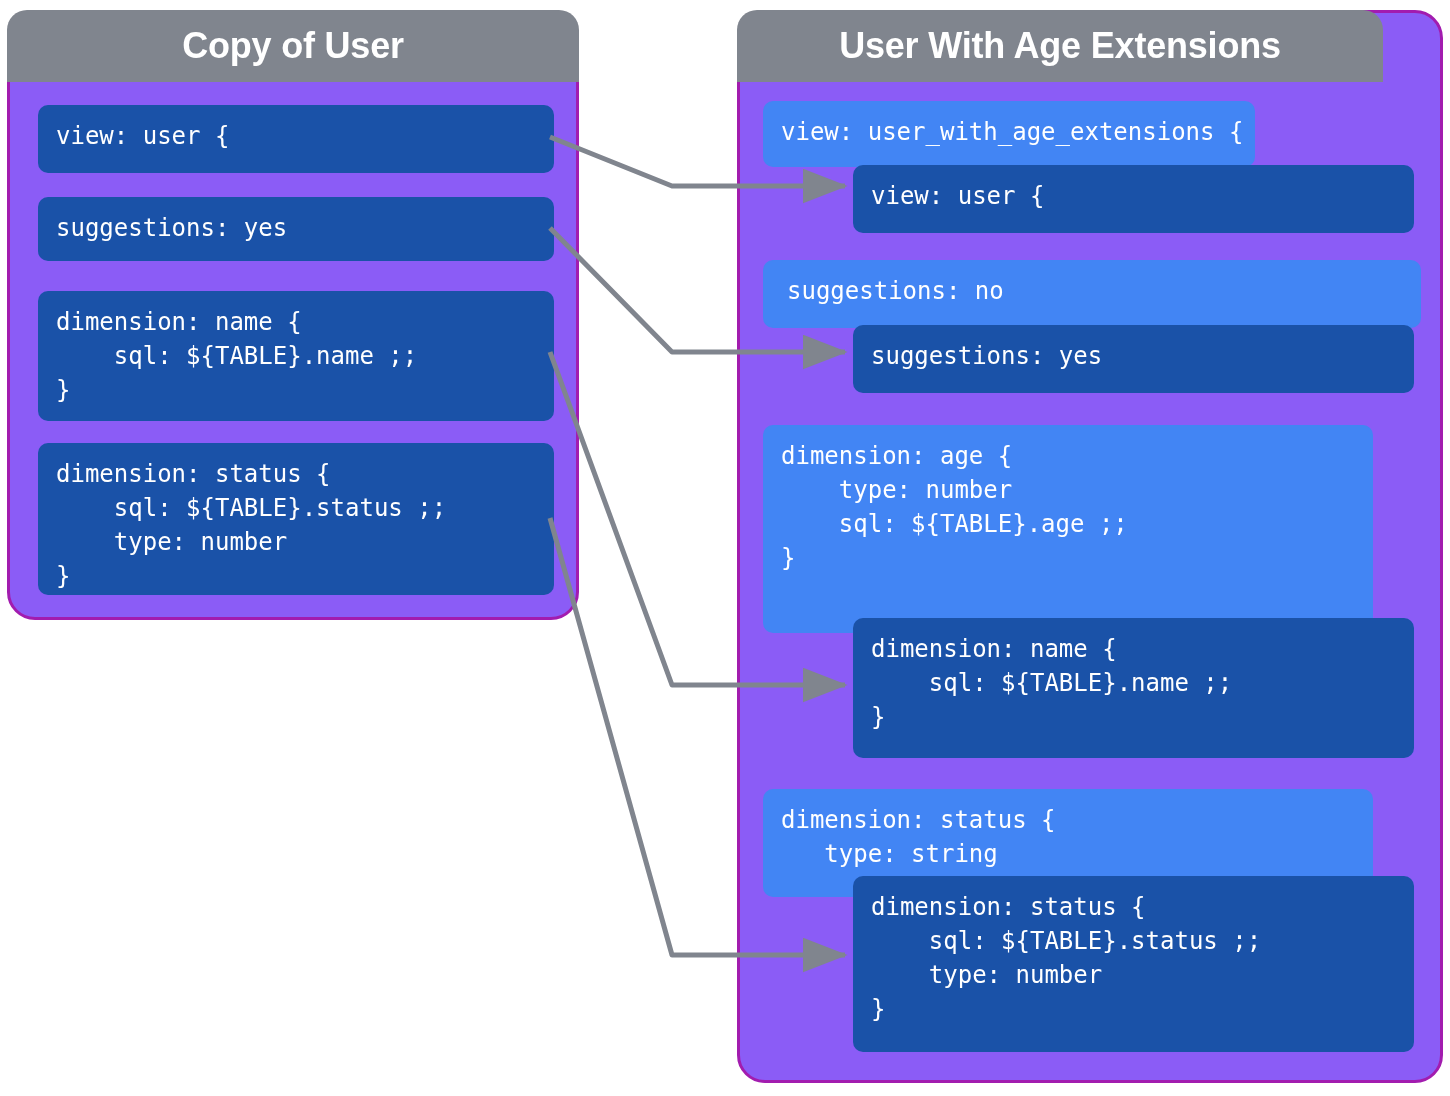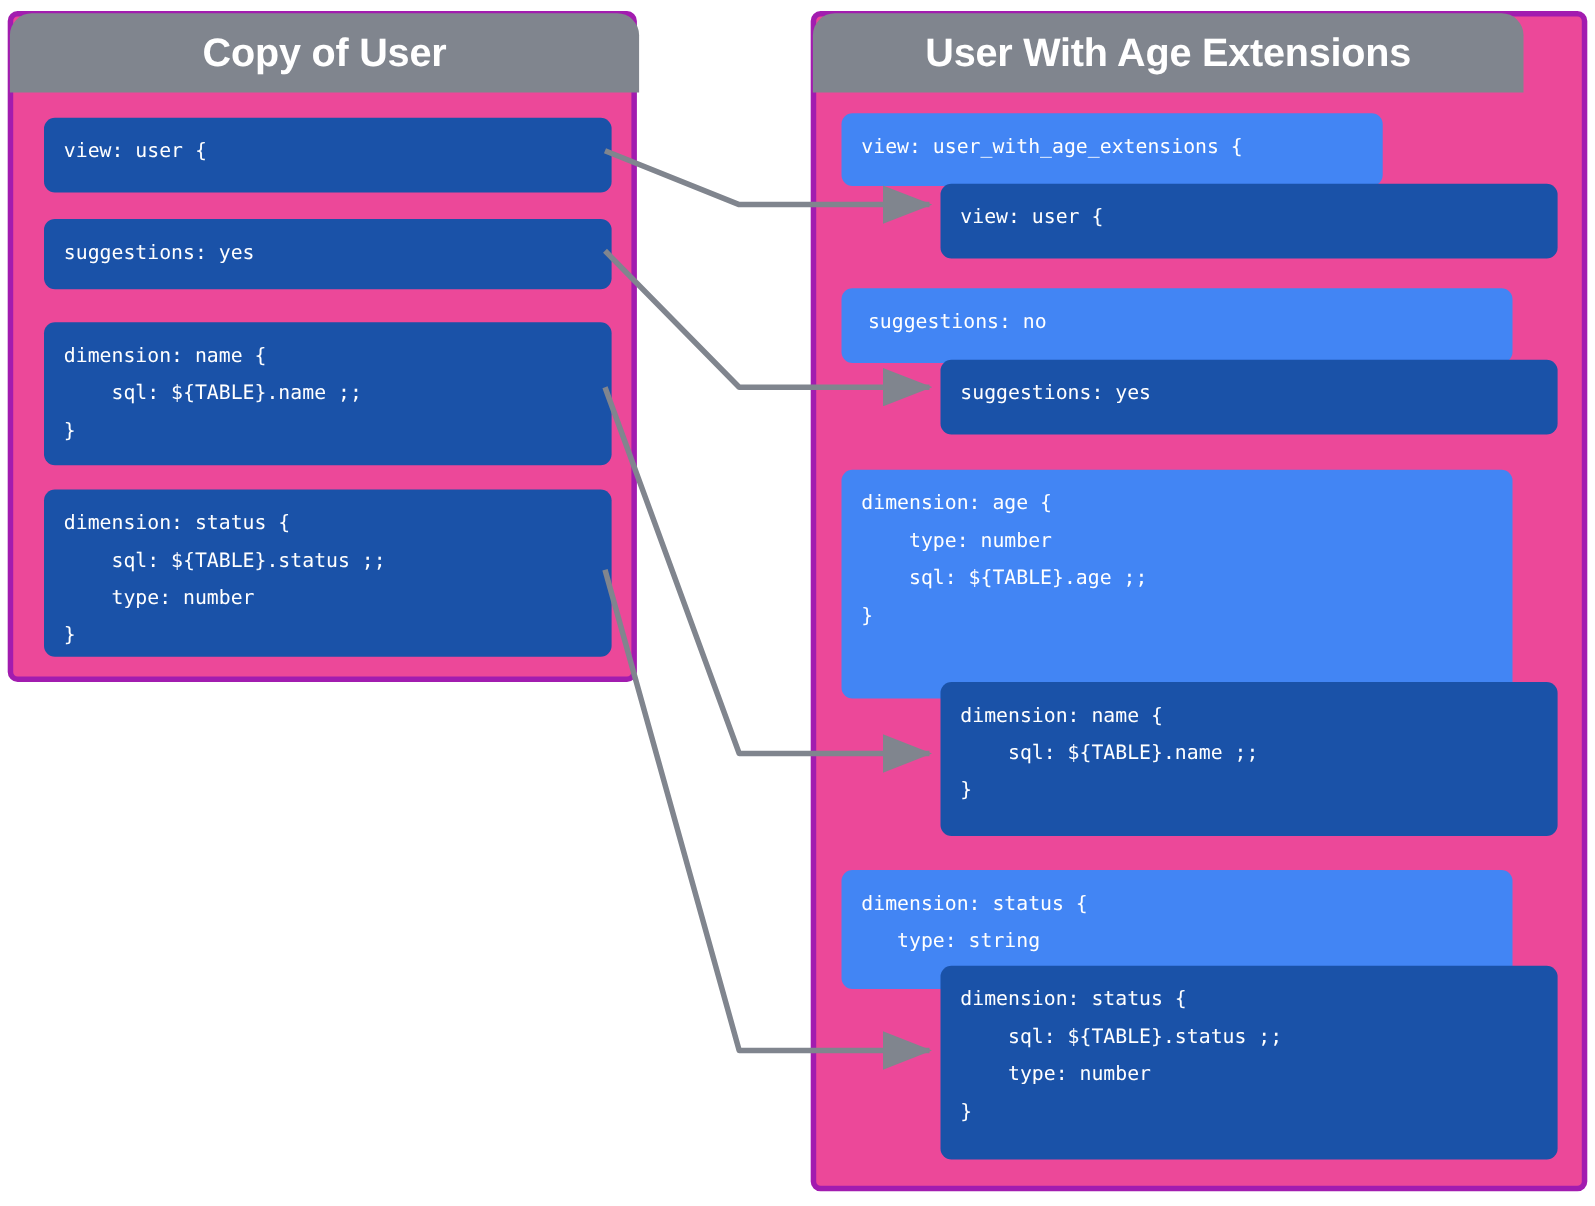--- a/index.html
+++ b/index.html
@@ -15,23 +15,23 @@
     width: 1450px;
     height: 1096px;
     background: #ffffff;
     overflow: hidden;
   }
 
   
   .panel {
     position: absolute;
     box-sizing: border-box;
-    background: #ec4899;
-    border: 5px solid #a21caf;
-    border-radius: 9px;
+    background: #8b5cf6;
+    border: 3px solid #a21caf;
+    border-radius: 28px;
   }
   .panel-header {
     position: absolute;
     left: -3px;
     top: -3px;
     box-sizing: border-box;
     background: #80858e;
     border-top-left-radius: 20px;
     border-top-right-radius: 20px;
     color: #ffffff;
@@ -50,21 +50,21 @@
   #panel-right { left: 737px; top: 10px;  width: 706px;  height: 1073px; }
   #panel-right .panel-header { width: 646px; height: 72px; }
 
   
   .code-block {
     position: absolute;
     box-sizing: border-box;
     border-radius: 10px;
     color: #ffffff;
     font-family: "DejaVu Sans Mono", "Liberation Mono", monospace;
-    font-size: 18px;
+    font-size: 24px;
     line-height: 34px;
     white-space: pre;
     padding: 14px 18px;
     overflow: hidden;
   }
   .code-dark  { background: #1a52a8; }
   .code-light { background: #4285f4; }
 
   
   .code-light { z-index: 2; }
@@ -102,21 +102,21 @@
 }</div>
   </div>
 
   <div class="panel" id="panel-right">
     <div class="panel-header">User With Age Extensions</div>
 
     <div class="code-block code-light" style="left:23px; top:88px; width:492px; height:66px;">view: user_with_age_extensions {</div>
 
     <div class="code-block code-dark" style="left:113px; top:152px; width:561px; height:68px;">view: user {</div>
 
-    <div class="code-block code-light" style="left:23px; top:247px; width:610px; height:68px;padding-left:24px;">suggestions: no</div>
+    <div class="code-block code-light" style="left:23px; top:247px; width:658px; height:68px;padding-left:24px;">suggestions: no</div>
 
     <div class="code-block code-dark" style="left:113px; top:312px; width:561px; height:68px;">suggestions: yes</div>
 
     <div class="code-block code-light" style="left:23px; top:412px; width:610px; height:208px;">dimension: age {
     type: number
     sql: ${TABLE}.age ;;
 }</div>
 
     <div class="code-block code-dark" style="left:113px; top:605px; width:561px; height:140px;">dimension: name {
     sql: ${TABLE}.name ;;

